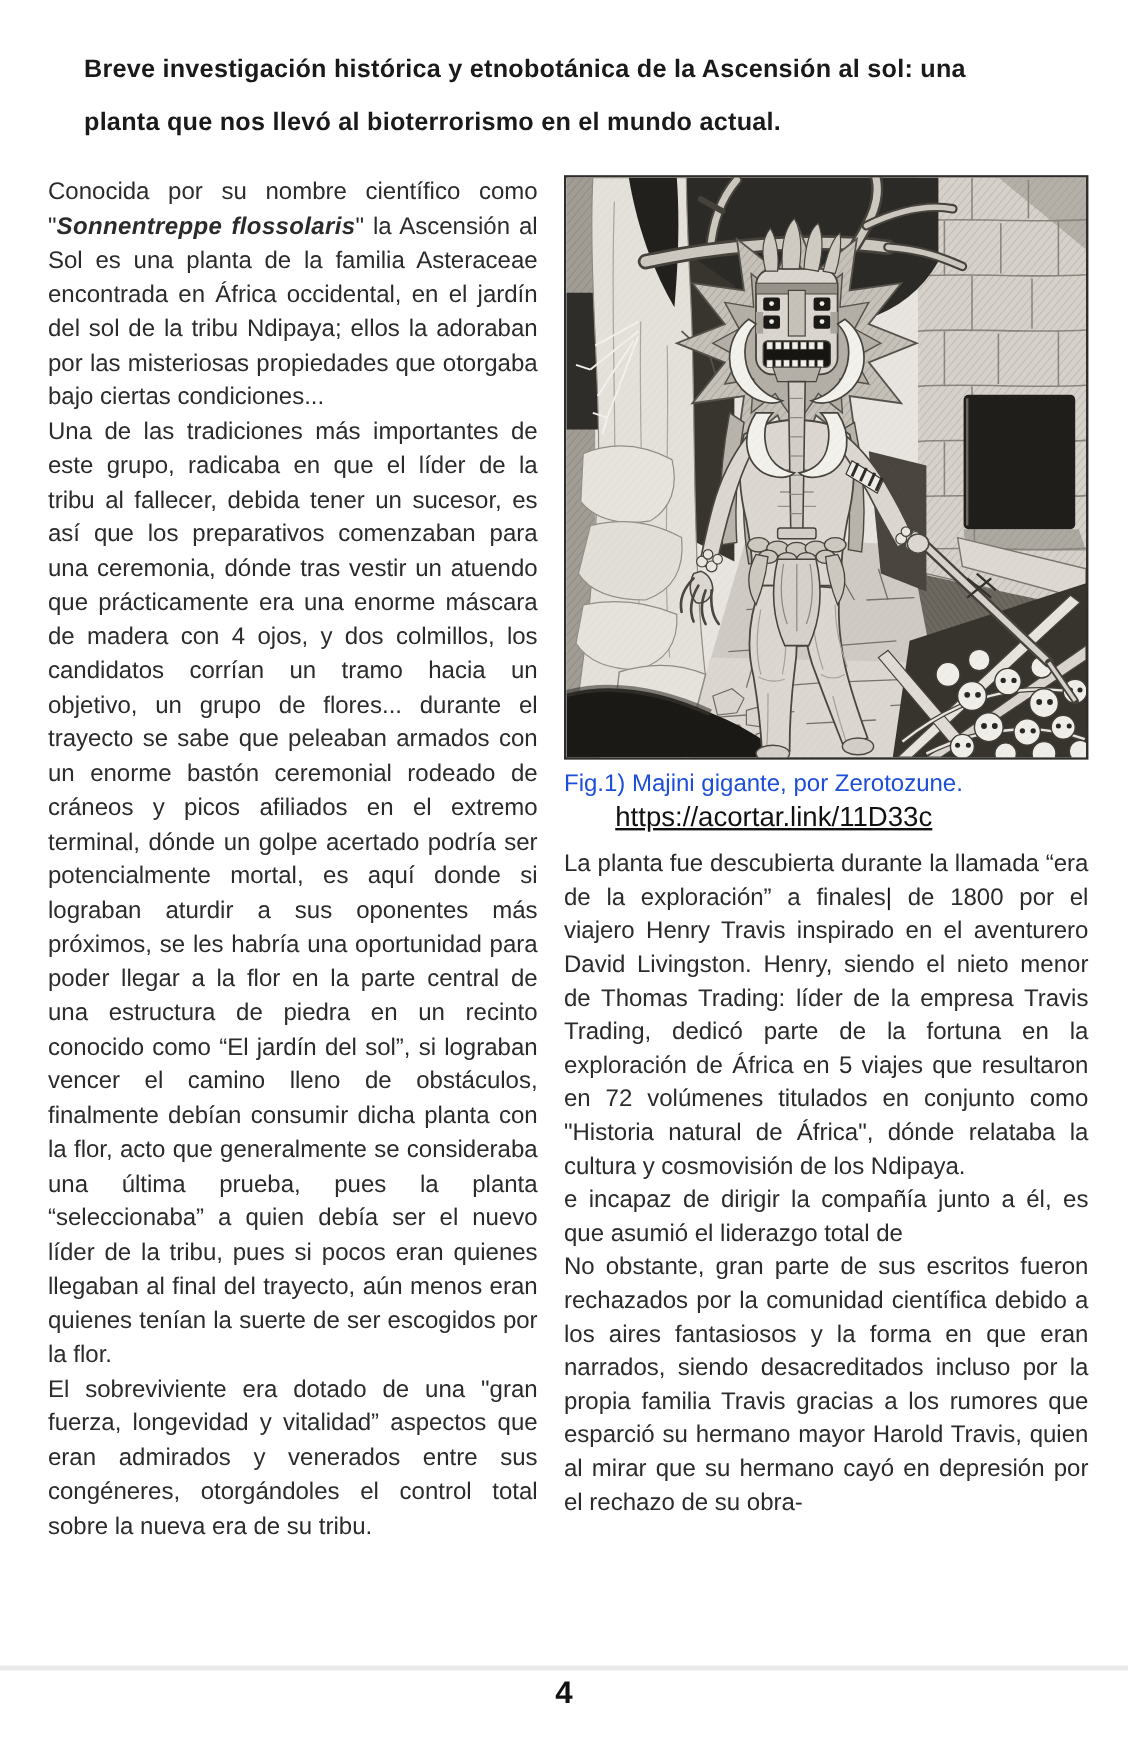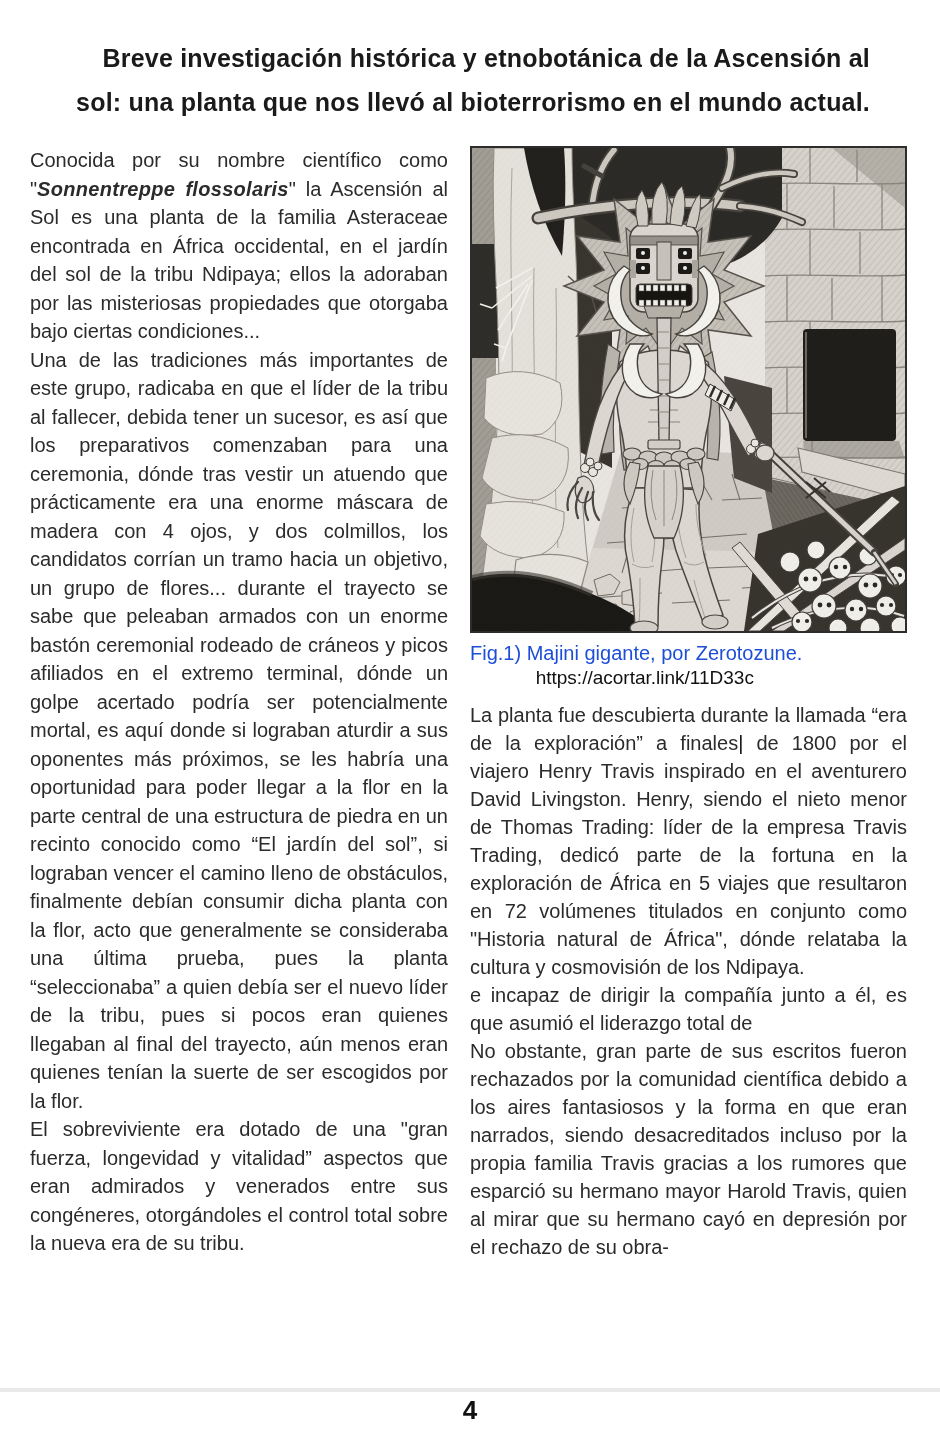--- a/index.html
+++ b/index.html
@@ -6,41 +6,41 @@
   body{
     width:940px;height:1453px;
     background:#ffffff;
     font-family:"Liberation Sans",sans-serif;
     color:#2b2b2b;
     position:relative;
     overflow:hidden;
   }
   .page{position:absolute;inset:0;}
   .title{
-    font-size:25px;line-height:44px;font-weight:700;color:#1a1a1a;
-    text-align:right;max-width:800px;margin:36px auto 22px auto;
+    font-size:21px;line-height:44px;font-weight:700;color:#1a1a1a;
+    text-align:left;max-width:800px;margin:36px auto 22px auto;
     letter-spacing:.2px;
   }
-  .columns{display:flex;gap:22px;padding:0 33px 0 30px;align-items:flex-start;}
+  .columns{display:flex;gap:22px;padding:0 33px 0 40px;align-items:flex-start;}
   .col-left{width:418px;}
   .col-right{width:437px;}
   p.para{margin:0;font-size:20px;line-height:28.5px;text-align:justify;color:#2b2b2b;}
   .col-right p.para{line-height:28px;}
   .species{font-weight:700;font-style:italic;letter-spacing:.3px;}
   figure{margin:0;padding:0;}
   .fig-frame{
     width:433px;height:483px;
     border:2px solid #2e2d2b;
     background:#e8e5e0;
     box-sizing:content-box;
   }
   .fig-frame svg{display:block;}
   .fig-caption{font-size:20px;line-height:26px;margin-top:7px;color:#1d4ed8;}
   .fig-link-row{width:80%;text-align:center;margin-top:1px;}
-  .fig-link{font-size:19px;color:#111;cursor:pointer;}
+  .fig-link{font-size:23px;color:#111;text-decoration:underline;cursor:pointer;}
   .first-right-para{margin-top:12px !important;}
   .caret{font-weight:400;color:#111;}
   .footer-line{position:absolute;left:0;top:1388px;width:940px;height:4px;background:#e9e9e9;}
   .page-number{
     position:absolute;top:1395px;left:0;width:940px;
     text-align:center;font-size:26px;font-weight:700;color:#111;
   }
 </style>
 </head>
 <body>

